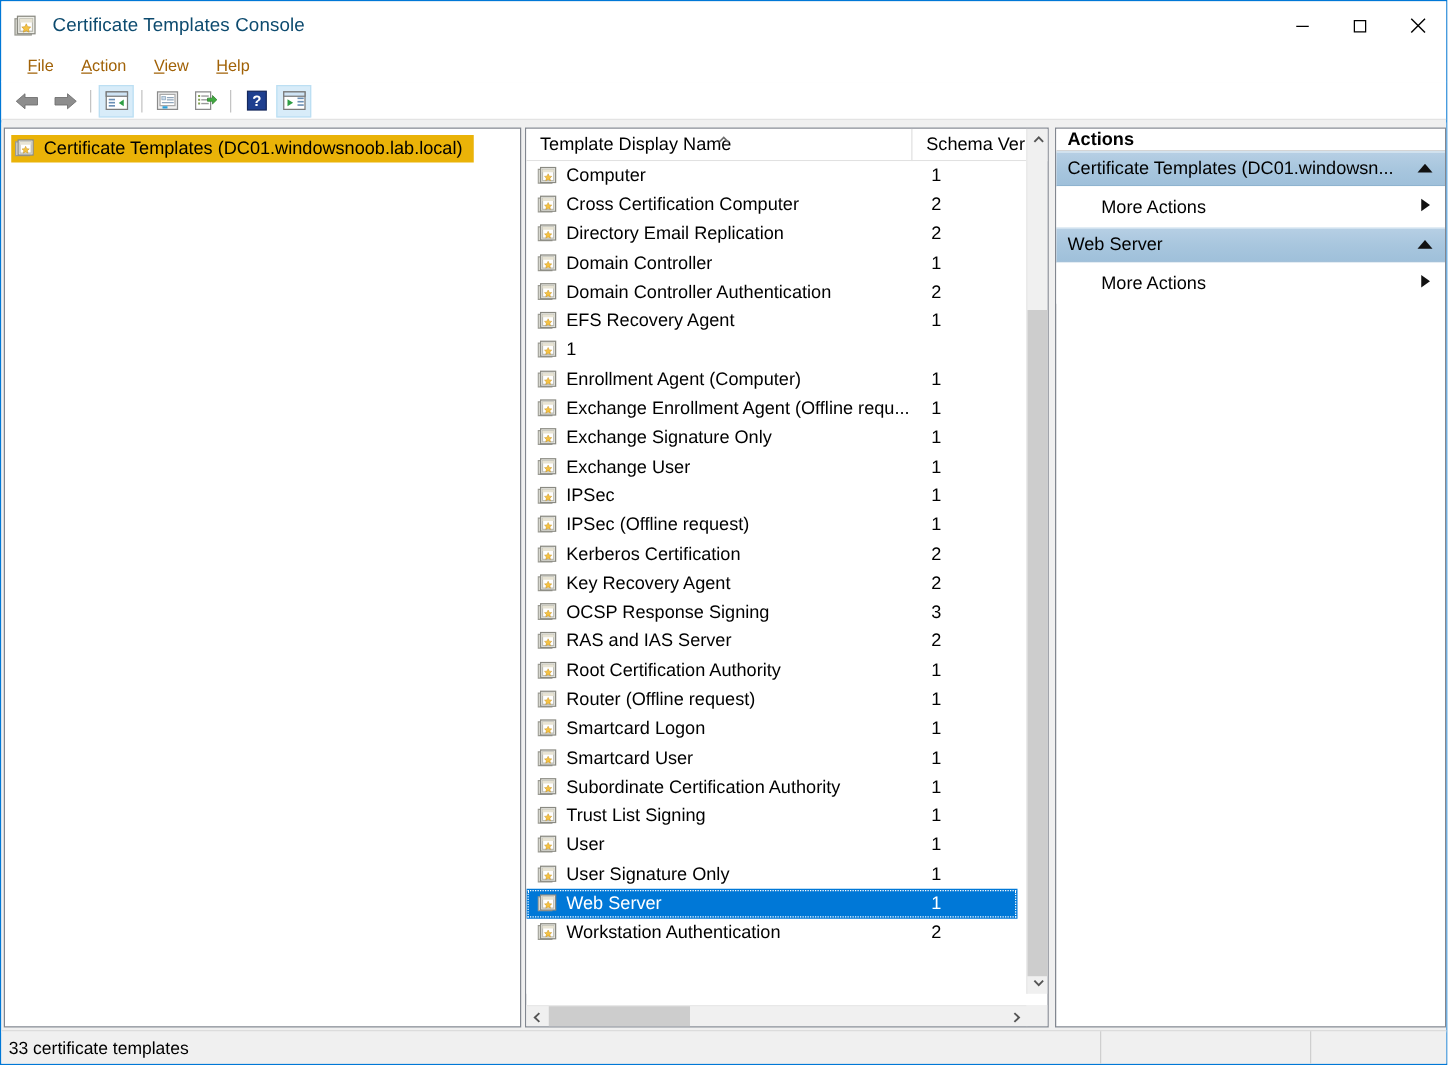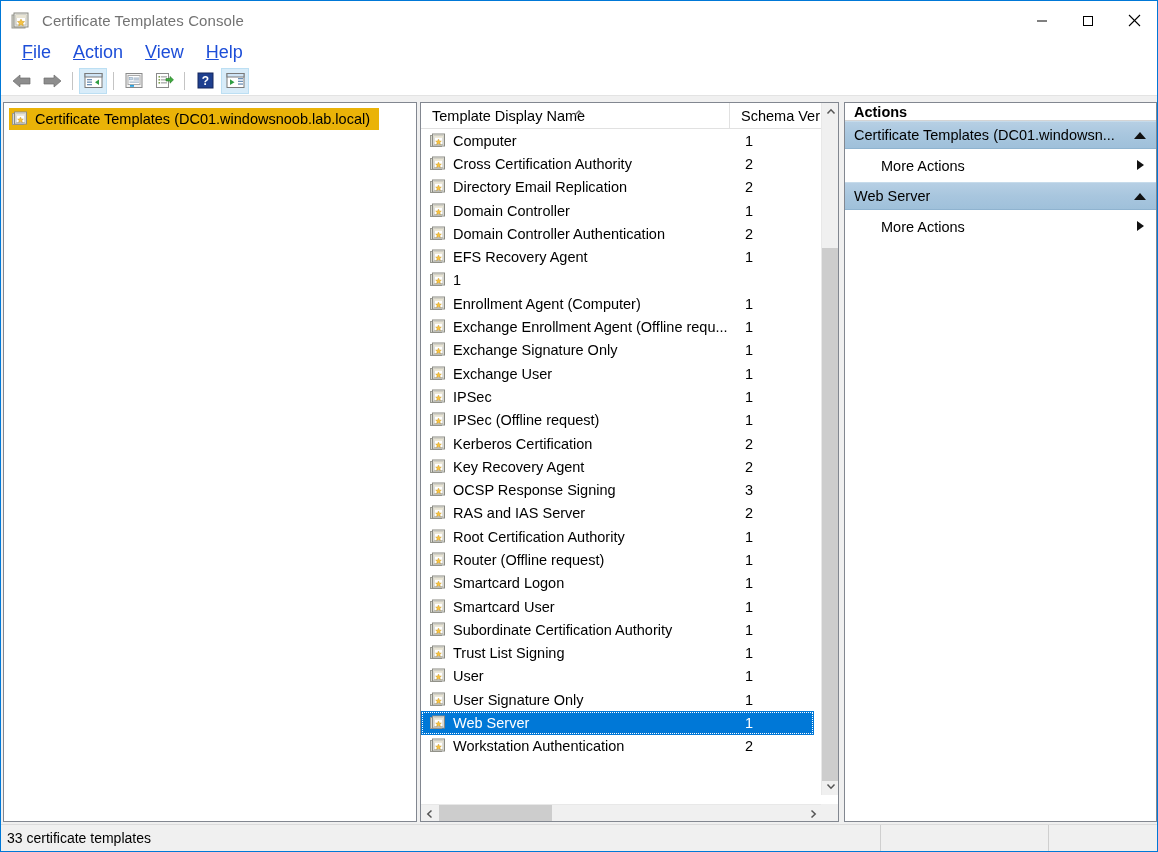--- a/index.html
+++ b/index.html
@@ -26,21 +26,21 @@
     height: 39px;
     background: #ffffff;
     display: flex;
     align-items: center;
     padding-left: 10px;
   }
   .title-icon { width: 20px; height: 20px; position: relative; flex: 0 0 auto; }
   .title-text {
     margin-left: 11px;
     font-size: 15px;
-    color: #737373;
+    color: #0c4a6e;
     letter-spacing: 0.1px;
   }
   .win-controls {
     position: absolute; right: 0; top: 0;
     height: 39px; display: flex;
   }
   .win-btn {
     width: 46px; height: 39px;
     display: flex; align-items: center; justify-content: center;
     background: transparent;
@@ -50,23 +50,23 @@
   
   .menubar {
     height: 26px;
     background: #ffffff;
     display: flex;
     align-items: center;
     padding-left: 10px;
     border-bottom: 1px solid #ffffff;
   }
   .menu-item {
-    font-size: 18px;
+    font-size: 13px;
     padding: 2px 11px 3px 11px;
-    color: #1d4ed8;
+    color: #a16207;
     white-space: nowrap;
   }
   .menu-item u { text-decoration: underline; }
 
   
   .toolbar {
     height: 30px;
     background: #ffffff;
     display: flex;
     align-items: center;
@@ -440,21 +440,21 @@
             <span class="r-ver">1</span>
           </div>
           <div class="lv-row">
             <span class="r-icon"><svg width="16" height="16" viewBox="0 0 16 16">
                 <rect x="0.5" y="2.5" width="11" height="11" fill="#d8d8d0" stroke="#9a9a92"></rect>
                 <rect x="2.5" y="1" width="12" height="12" fill="#f4f4ee" stroke="#8a8a82"></rect>
                 <rect x="4" y="2.5" width="9" height="9" fill="#ffffff" stroke="#bcbcb4"></rect>
                 <rect x="4" y="2.5" width="9" height="2.3" fill="#e8e4d4"></rect>
                 <polygon points="8.5,6 9.4,7.9 11.4,8.1 9.9,9.5 10.4,11.5 8.5,10.5 6.6,11.5 7.1,9.5 5.6,8.1 7.6,7.9" fill="#f5c243" stroke="#c08a10" stroke-width="0.35"></polygon>
               </svg></span>
-            <span class="r-name">Cross Certification Authority</span>
+            <span class="r-name">Cross Certification Computer</span>
             <span class="r-ver">2</span>
           </div>
           <div class="lv-row">
             <span class="r-icon"><svg width="16" height="16" viewBox="0 0 16 16">
                 <rect x="0.5" y="2.5" width="11" height="11" fill="#d8d8d0" stroke="#9a9a92"></rect>
                 <rect x="2.5" y="1" width="12" height="12" fill="#f4f4ee" stroke="#8a8a82"></rect>
                 <rect x="4" y="2.5" width="9" height="9" fill="#ffffff" stroke="#bcbcb4"></rect>
                 <rect x="4" y="2.5" width="9" height="2.3" fill="#e8e4d4"></rect>
                 <polygon points="8.5,6 9.4,7.9 11.4,8.1 9.9,9.5 10.4,11.5 8.5,10.5 6.6,11.5 7.1,9.5 5.6,8.1 7.6,7.9" fill="#f5c243" stroke="#c08a10" stroke-width="0.35"></polygon>
               </svg></span>

